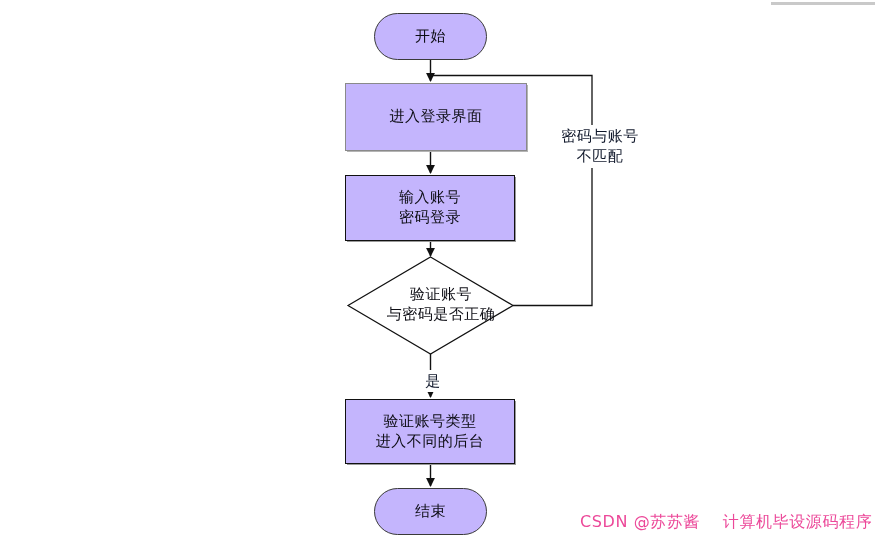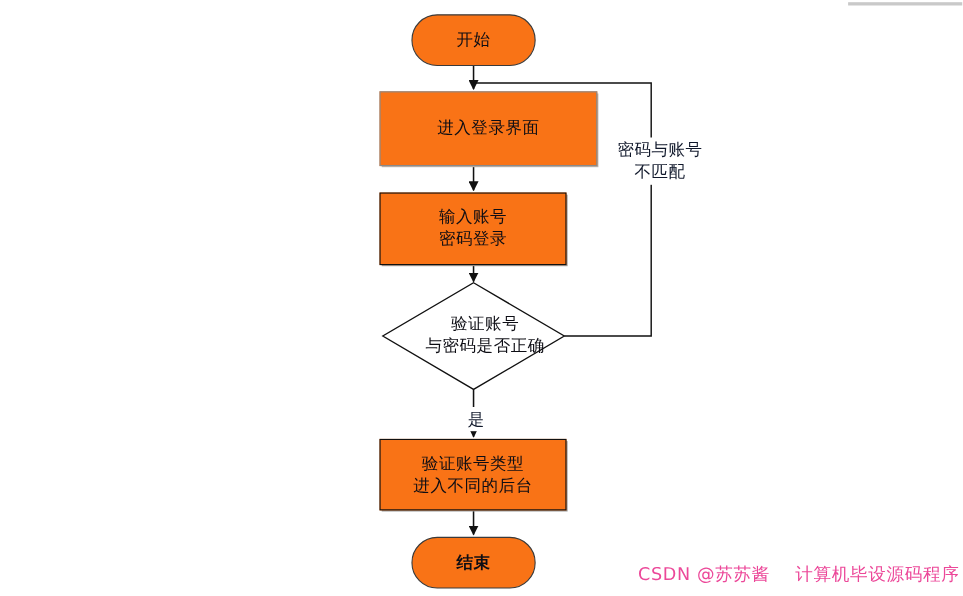--- a/index.html
+++ b/index.html
@@ -24,21 +24,21 @@
     position: absolute;
     left: 0;
     top: 0;
     width: 875px;
     height: 542px;
   }
   
   .node {
     position: absolute;
     box-sizing: border-box;
-    background: #f97316;
+    background: #c4b5fd;
     display: flex;
     align-items: center;
     justify-content: center;
     text-align: center;
     color: #0d0d14;
     font-size: 15px;
     line-height: 1.32;
     letter-spacing: 0.5px;
     white-space: pre-line;
   }
@@ -50,32 +50,32 @@
     border: 1px solid #111111;
     box-shadow: 1.5px 1.5px 0 -0.5px #9a9a9a;
   }
   .process.gray {
     border: 1px solid #8a8a8a;
     box-shadow: 1.5px 1.5px 0 -0.5px #b4b4b4;
   }
   
   #node-start   { left: 374px; top: 13px;  width: 113px; height: 47px; }
   
-  #node-p1      { left: 345px; top: 83px;  width: 198px; height: 68px; }
+  #node-p1      { left: 345px; top: 83px;  width: 182px; height: 68px; }
   
   #node-p2      { left: 345px; top: 175px; width: 170px; height: 66px; }
   
   #node-decision {
     left: 341px; top: 275px; width: 200px; height: 60px;
     border: 0; background: transparent; font-size: 15px;
   }
   
   #node-p3      { left: 345px; top: 399px; width: 170px; height: 65px; }
   
-  #node-end     { left: 374px; top: 488px; width: 113px; height: 47px; font-weight: bold; }
+  #node-end     { left: 374px; top: 488px; width: 113px; height: 47px; }
 
   
   .edge-label {
     position: absolute;
     background: #ffffff;
     color: #0f172a;
     font-size: 15px;
     line-height: 1.35;
     text-align: center;
     letter-spacing: 0.5px;

